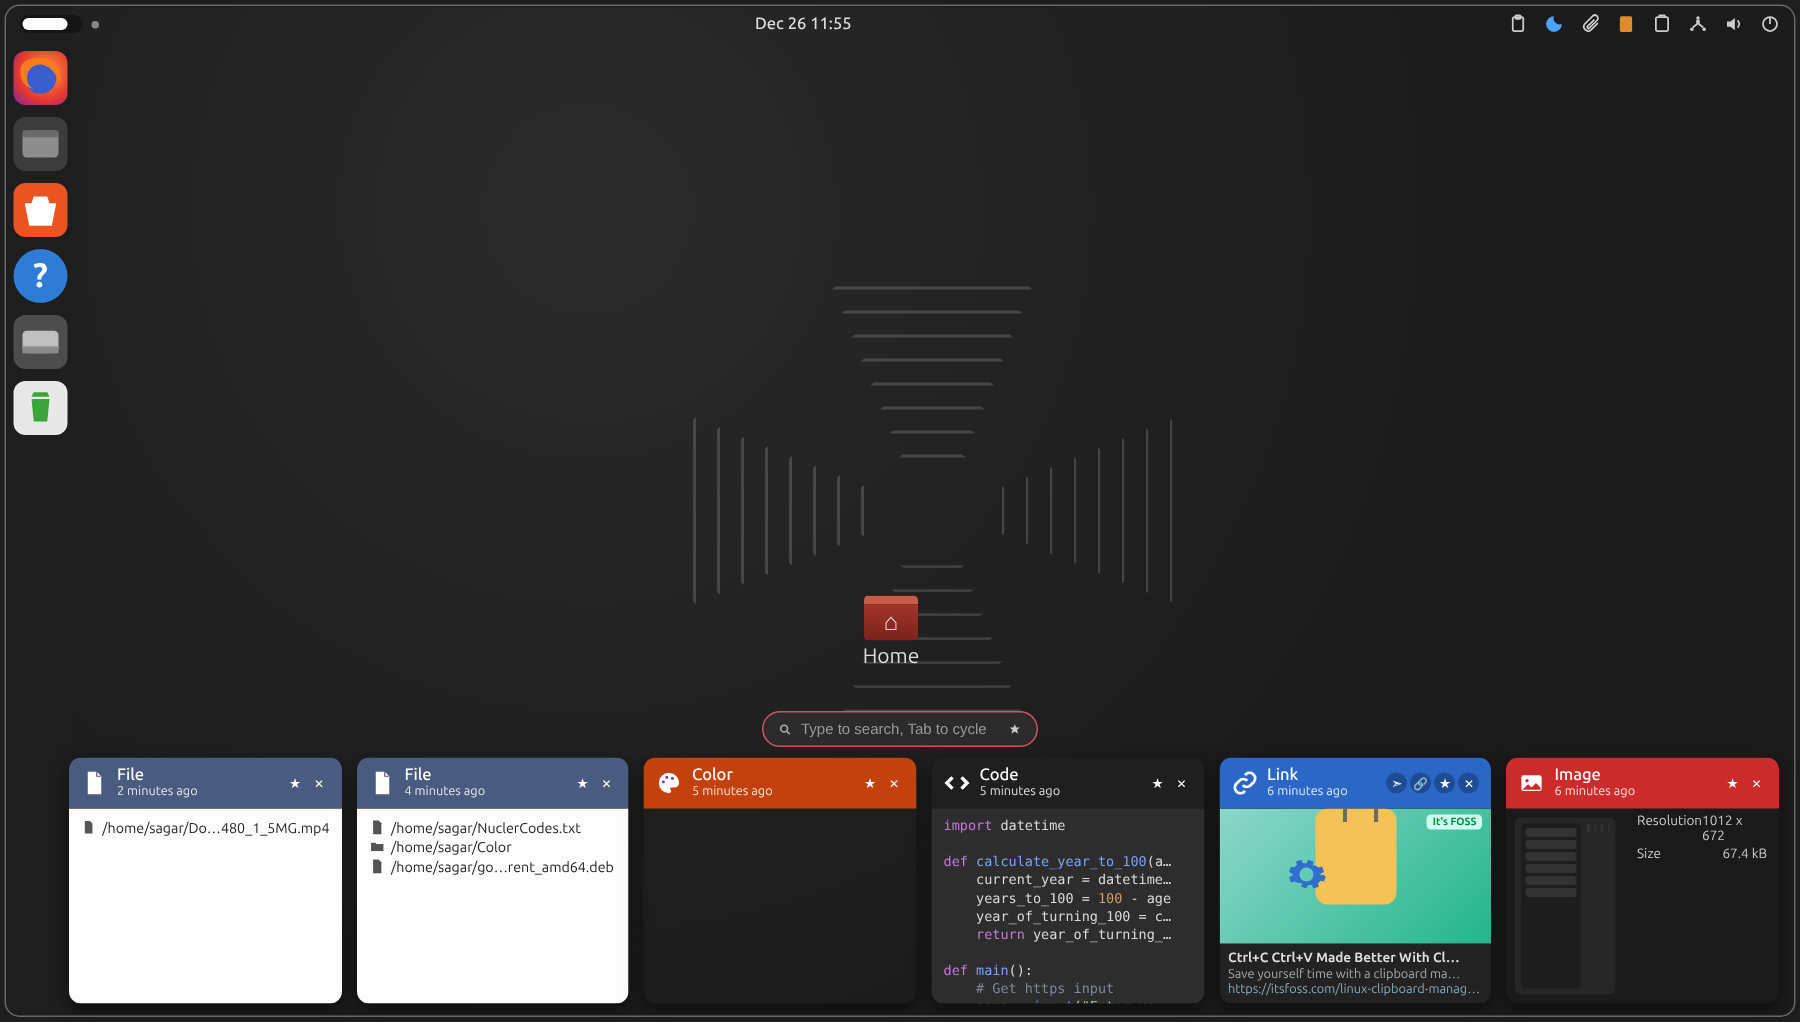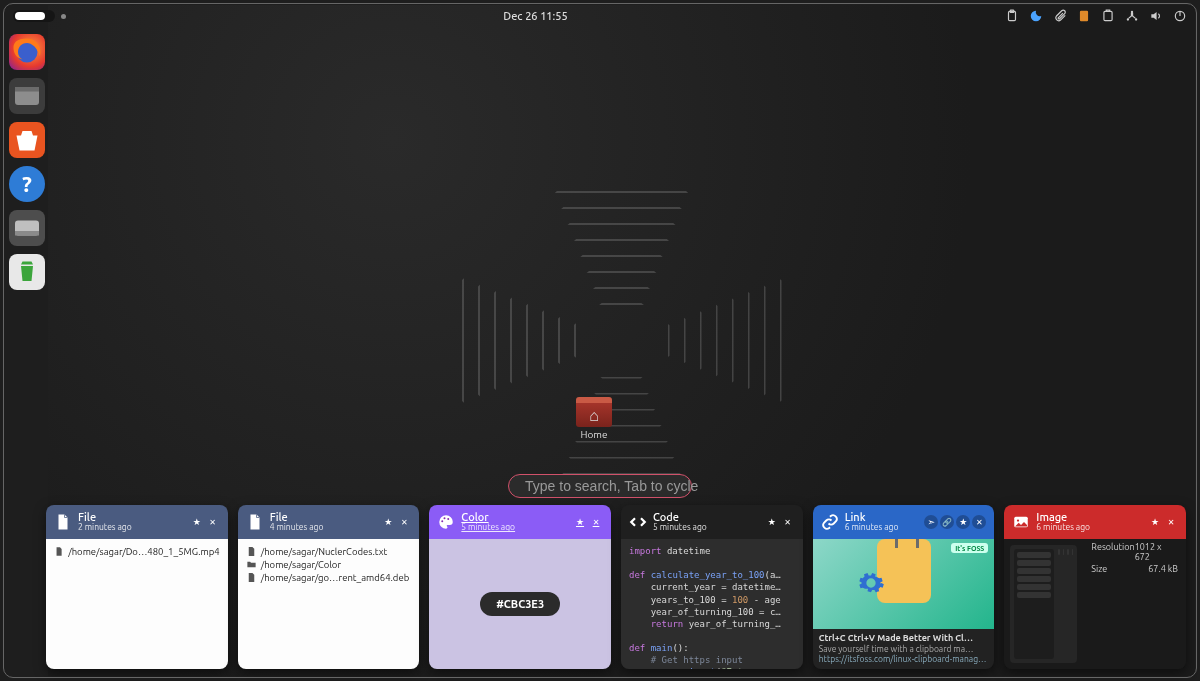--- a/index.html
+++ b/index.html
@@ -47,41 +47,41 @@
 }
 .maze { position:relative; width:340px; height:320px; opacity:.35; }
 .maze .oct { position:absolute; inset:0; border:2px solid #888; transform:rotate(0deg); }
 .maze .oct.o1{ inset:10px } .maze .oct.o2{ inset:26px } .maze .oct.o3{ inset:42px }
 .maze .oct.o4{ inset:58px } .maze .oct.o5{ inset:74px } .maze .oct.o6{ inset:90px }
 .maze .oct.o7{ inset:106px } .maze .oct.o8{ inset:122px }
 .maze .oct { clip-path: polygon(30% 0,70% 0,100% 30%,100% 70%,70% 100%,30% 100%,0 70%,0 30%); border-radius:4px; }
 
 .desk-home {
   position:absolute; top:397px; left:570px; width:48px; text-align:center;
-  font-size:10px; color:#ddd;
+  font-size:14px; color:#ddd;
 }
 .desk-home .hicon {
   width:36px; height:30px; margin:0 auto 2px;
   background:linear-gradient(#a4342a,#7a231c); border-radius:3px;
   border-top:6px solid #c95a45; position:relative;
 }
 .desk-home .hicon::after { content:"⌂"; position:absolute; inset:0; display:flex; align-items:center; justify-content:center; color:#ddd; font-size:16px; }
 
 
 .searchwrap {
   position:absolute; top:474px; left:50%; transform:translateX(-50%);
   width:184px; height:24px;
   border:1px solid #d1516a; border-radius:16px;
   background:#2b2b2b;
   display:flex; align-items:center; gap:6px; padding:0 10px;
   font-size:10px; color:#999;
 }
 .searchwrap input {
   flex:1; background:transparent; border:none; outline:none;
-  color:#ddd; font-size:14px;
+  color:#ddd; font-size:10px;
 }
 .searchwrap input::placeholder { color:#999; }
 
 
 .cards {
   position:absolute; left:14px; right:14px; bottom:12px;
   display:flex; gap:10px; height:164px;padding-left:32px;
 }
 .card {
   flex:1; border-radius:8px; overflow:hidden;
@@ -103,21 +103,21 @@
   display:flex; align-items:center; justify-content:center;
   font-size:9px; color:#fff; cursor:pointer;
 }
 .card .body {
   flex:1; padding:6px 8px; font-size:10px; color:#222;
   overflow:hidden; min-width:0;
 }
 
 
 .card.file  .head { background:#4a5b80; } .card.file  .body { background:#fdfdfd; }
-.card.color .head { background:#8b5cf6;text-decoration:underline; } .card.color .body { background:#cbc3e3; display:flex; align-items:center; justify-content:center; }
+.card.color .head { background:#c2410c; } .card.color .body { background:#cbc3e3; display:flex; align-items:center; justify-content:center; }
 .card.code  .head { background:#1f1f1f; } .card.code  .body { background:#2d2d2d; color:#d9d9d9; font-family:monospace; font-size:9px; line-height:1.35; white-space:pre; }
 .card.link  .head { background:#2a67c7; } .card.link  .body { background:#111; padding:0; display:flex; flex-direction:column; }
 .card.image .head { background:#cc2b2b; } .card.image .body { background:#1a1a1a; padding:0; display:flex; flex-direction:row; }
 .card.text  .head { background:#1e7bd6; } .card.text  .body { background:#fffbd1; color:#222; }
 
 .filelist { list-style:none; }
 .filelist li { display:flex; align-items:center; gap:4px; padding:1px 0; font-size:9.5px; color:#222; white-space:nowrap; }
 .filelist li .fi { width:11px; height:11px; display:inline-flex; align-items:center; justify-content:center; }
 
 .colorbadge {
@@ -386,23 +386,20 @@
         </span>
       <span class="titlewrap">
         <span class="title">Color</span>
         <span class="time">5 minutes ago</span>
       </span>
       <span class="acts">
         <span class="ab star"></span>
         <span class="ab close"></span>
       </span>
     </div>
-    <div class="body">
-      <div class="colorbadge">#CBC3E3</div>
-    </div>
   </div>
 
   <div class="card code">
     <div class="head">
       <span class="typeicon">
           <svg viewBox="0 0 24 24" fill="none" stroke="#fff" stroke-width="3">
             <path d="M8 7l-5 5 5 5M16 7l5 5-5 5"></path>
           </svg>
         </span>
       <span class="titlewrap">

